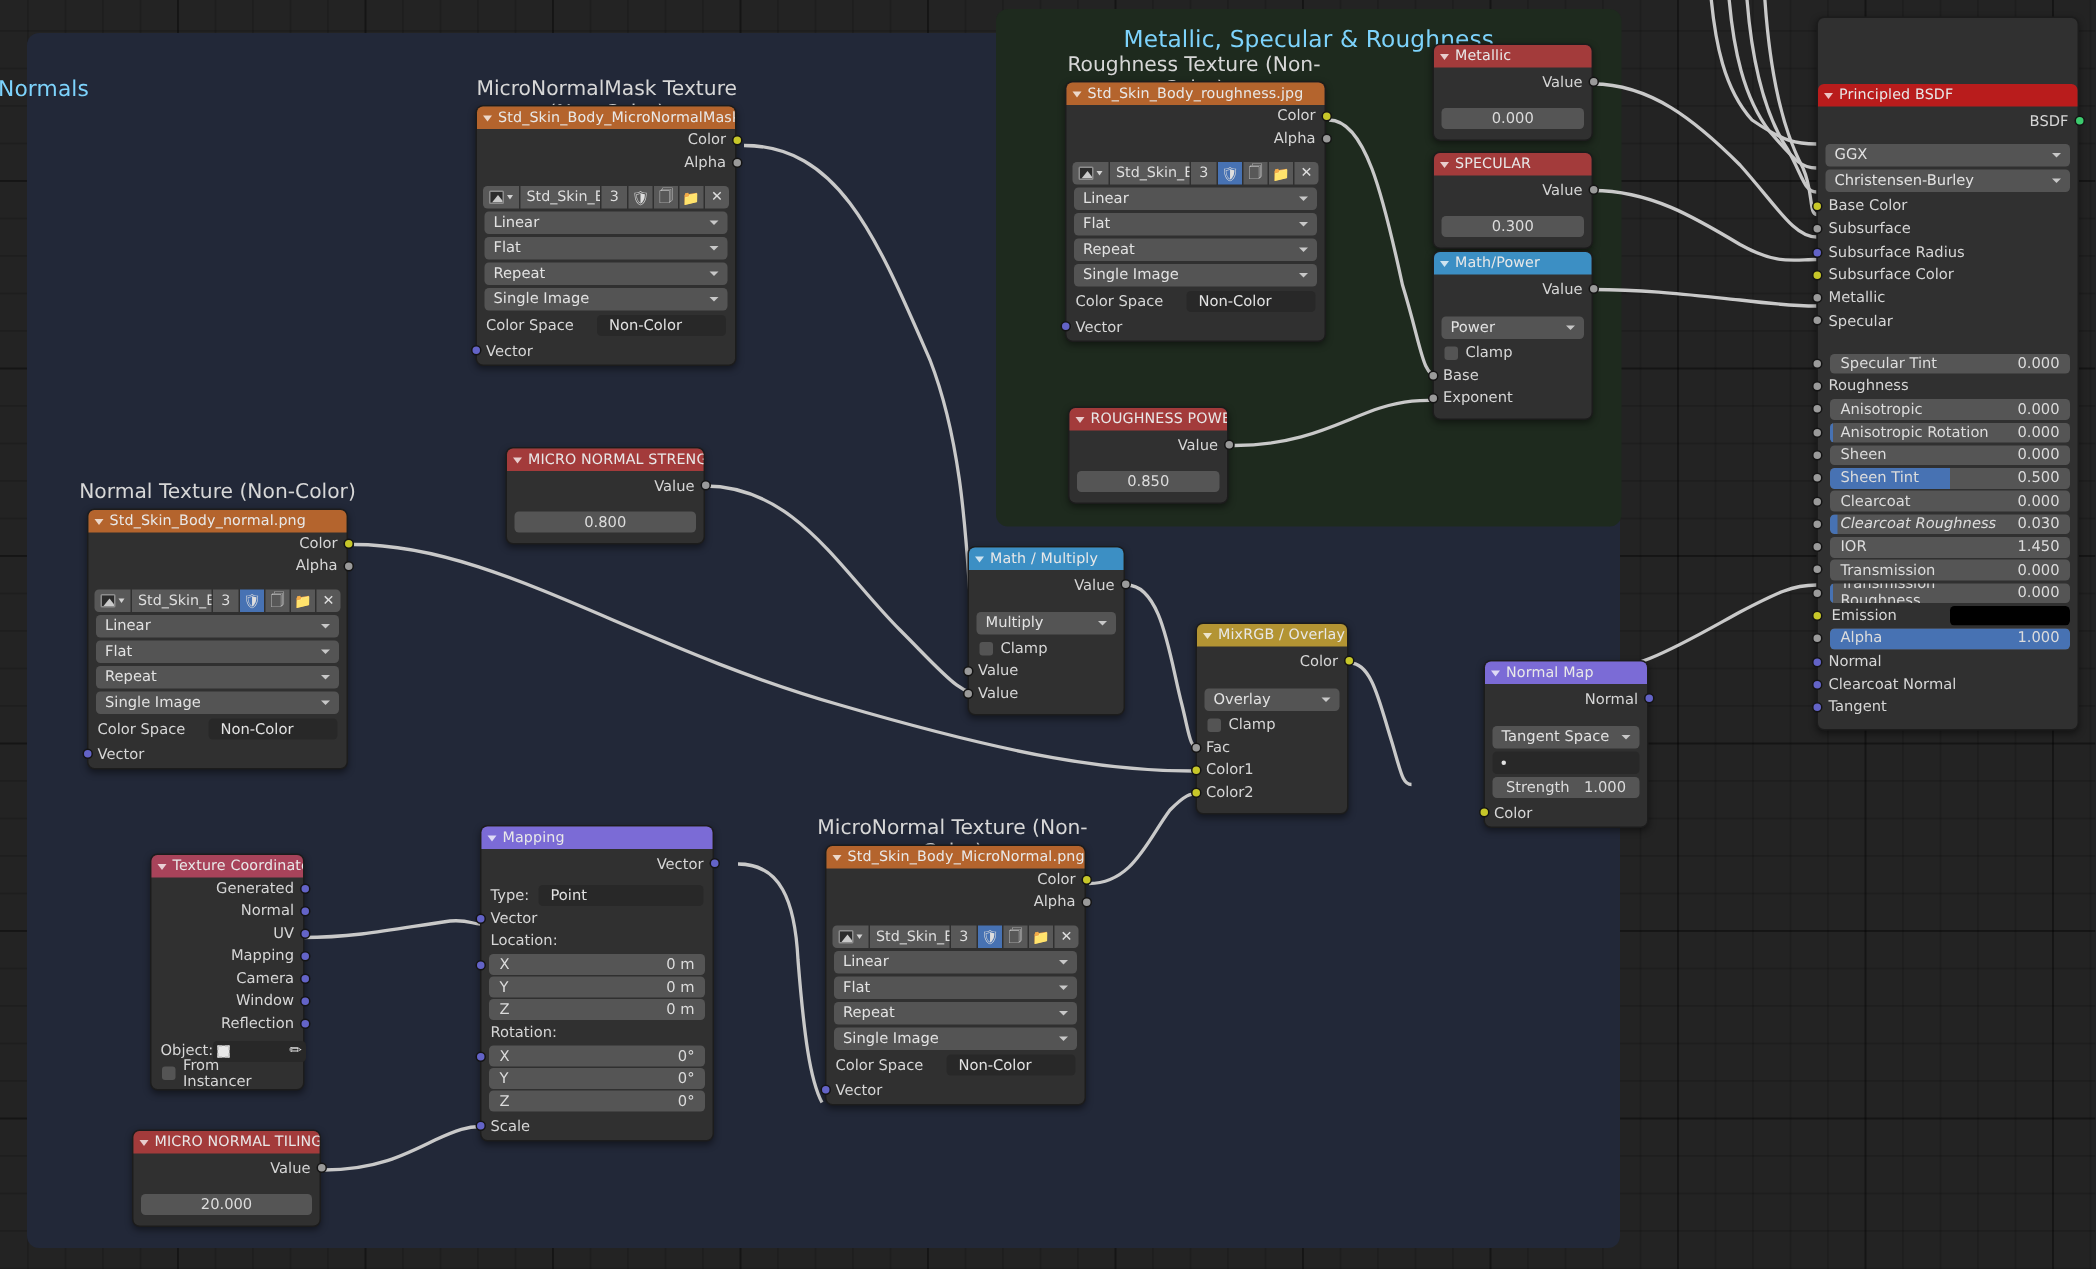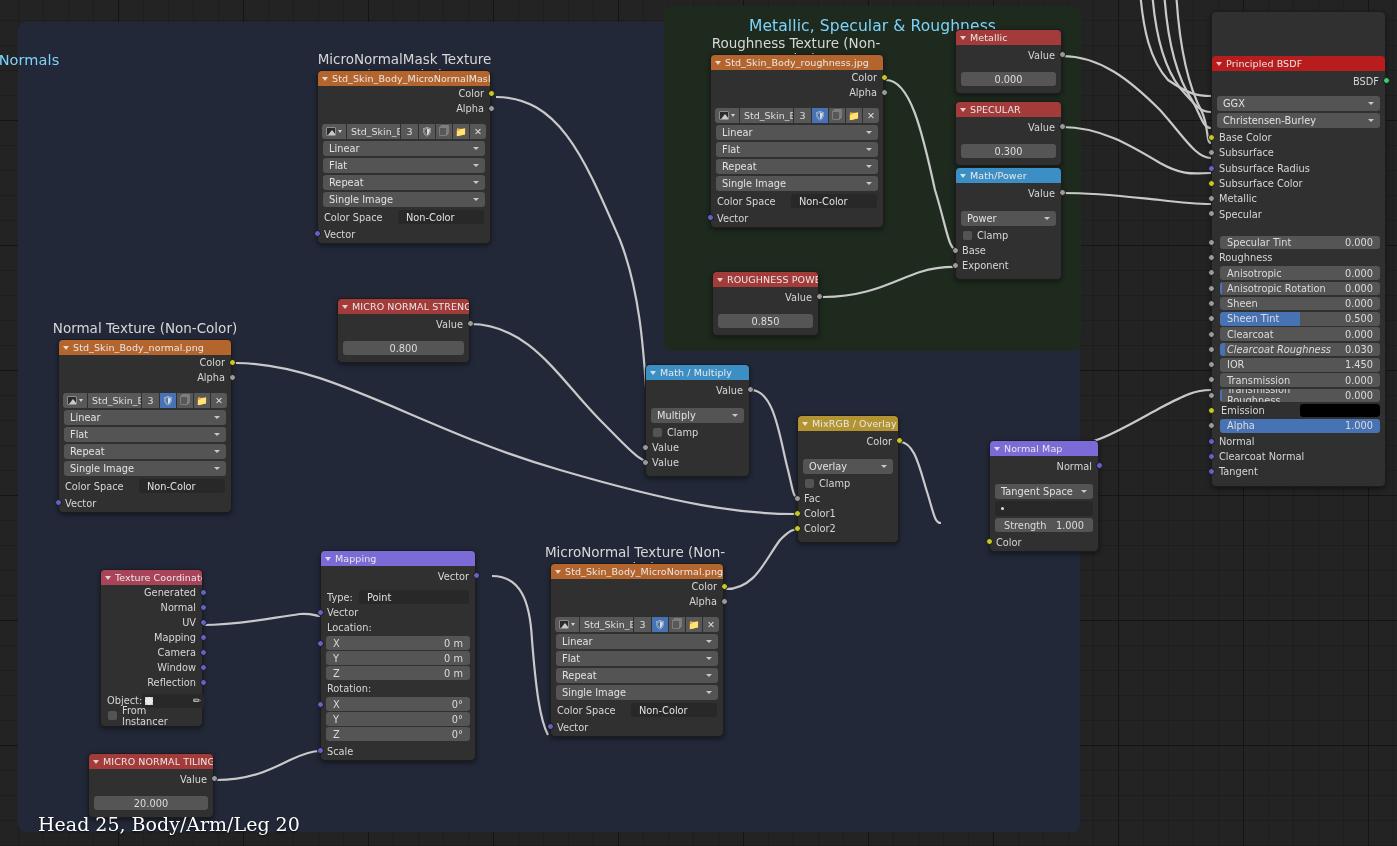--- a/index.html
+++ b/index.html
@@ -829,21 +829,20 @@
         <span class="sock right s-grey" style="top:6px;"></span>
       </div>
       <div class="spacer6"></div>
       <div class="wdg-num centered">
         <span>20.000</span>
       </div>
       <div class="spacer6"></div>
     </div>
   </div>
 
-  <div class="anno" style="left:38px; top:813px;">Head 25, Body/Arm/Leg 20</div>
 
   <div class="node" style="left:1211px; top:11px; width:175px;">
     <div class="node-header hdr-green">
       <span class="tri"></span>
       <span>Principled BSDF</span>
     </div>
     <div class="node-body">
       <div class="row out" style="height:20px;">
         <span>BSDF</span>
         <span class="sock right s-green" style="top:6px;"></span>

